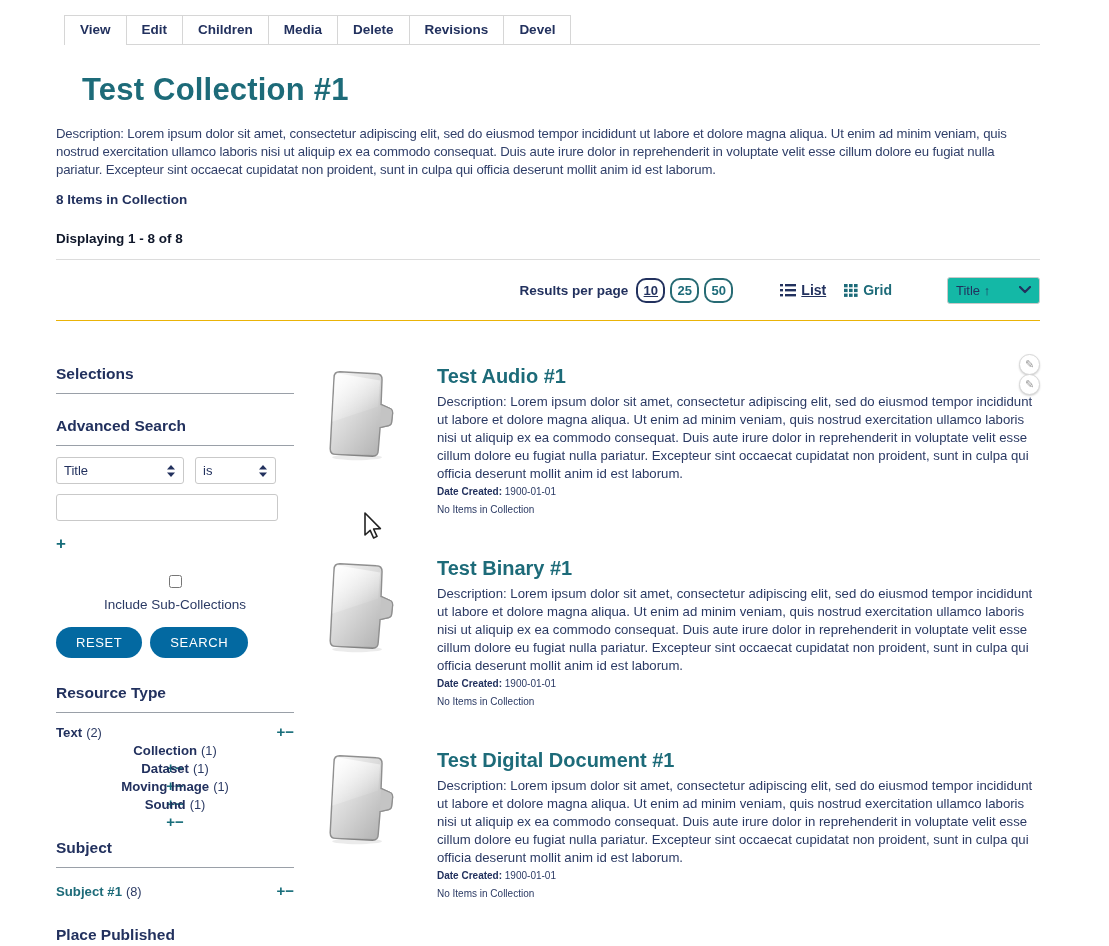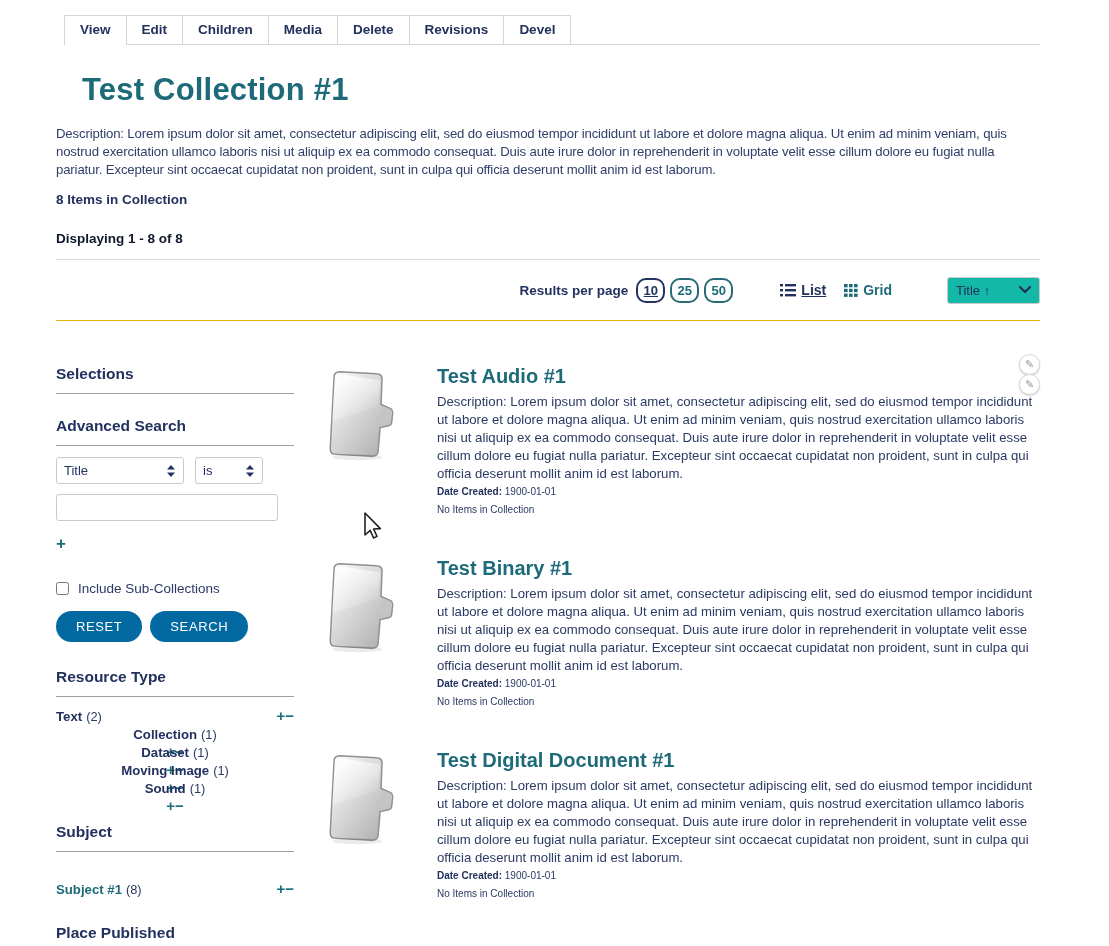--- a/index.html
+++ b/index.html
@@ -50,42 +50,42 @@
 
   
   .side-heading { font-size:15.5px; font-weight:bold; color:#22315e; padding-bottom:10px;
     border-bottom:1px solid #9aa0a8; }
   .sb-gap { height:23px; }
   .as-row { display:flex; gap:11px; margin-top:11px; }
   .fake-select { height:27px; border:1px solid #c9c9c9; border-radius:3px; background:#fff;
     display:flex; align-items:center; justify-content:space-between; padding:0 7px;
     font-size:13px; color:#22315e; cursor:pointer; }
   .fake-select.field { width:128px; }
-  .fake-select.op { width:68px; }
+  .fake-select.op { width:81px; }
   .as-input { margin-top:10px; width:222px; height:27px; border:1px solid #c9c9c9; border-radius:3px;
     font-size:13px; padding:0 7px; color:#22315e; outline:none; font-family:"Liberation Sans",sans-serif; }
   .add-row { margin-top:13px; }
   .add-row a { color:#176d7a; font-size:17px; font-weight:bold; text-decoration:none; cursor:pointer; }
-  .chk-row { margin-top:27px; display:flex; align-items:center; gap:9px; font-size:13.5px; color:#2b3a64; }
+  .chk-row { margin-top:21px; display:flex; align-items:center; gap:9px; font-size:13.5px; color:#2b3a64;flex-direction:column; }
   .chk-row input { width:13px; height:13px; accent-color:#276b74; cursor:pointer; }
   .btn-row { margin-top:15px; display:flex; gap:8px; }
   .pill-btn { background:#0369a1; color:#fff; border:none; border-radius:999px; font-size:13px;
     letter-spacing:0.6px; padding:8px 20px; cursor:pointer; font-family:"Liberation Sans",sans-serif; }
   .facet-group { margin-top:26px; }
   .facet-list { margin-top:10px; }
   .facet-row { display:flex; align-items:center; justify-content:space-between; height:18px; }
   .facet-link { font-size:13.2px; font-weight:bold; text-decoration:none; cursor:pointer; }
   .facet-link.navy { color:#22315e; }
   .facet-link.teal { color:#1d6b79; }
   .facet-count { font-size:12.8px; color:#2b3a64; margin-left:4px; font-weight:normal; }
   .pm { white-space:nowrap; }
   .pm a { color:#176d7a; font-size:15px; font-weight:bold; text-decoration:none; cursor:pointer; }
   .facet-row + .facet-row { margin-top:0px;flex-direction:column; }
   .facet-list .facet-row { height:18px; }
-  .facet-single { margin-top:28px;text-align:right; }
+  .facet-single { margin-top:14px;text-align:right; }
 
   
   .item { display:flex; margin-bottom:24px; position:relative; min-height:168px; }
   .item-icon { width:117px; flex:none; padding-top:3px; cursor:pointer; }
   .item-body { flex:1; max-width:600px; }
   .item-title { font-size:20px; font-weight:bold; color:#1d6b79; text-decoration:none; cursor:pointer; display:inline-block; }
   .item-desc { margin-top:5px; font-size:13.2px; line-height:18px; color:#2b3a64; }
   .item-meta { font-size:10px; line-height:18px; color:#2b3a64; }
   .item-meta b { color:#22315e; }
 

